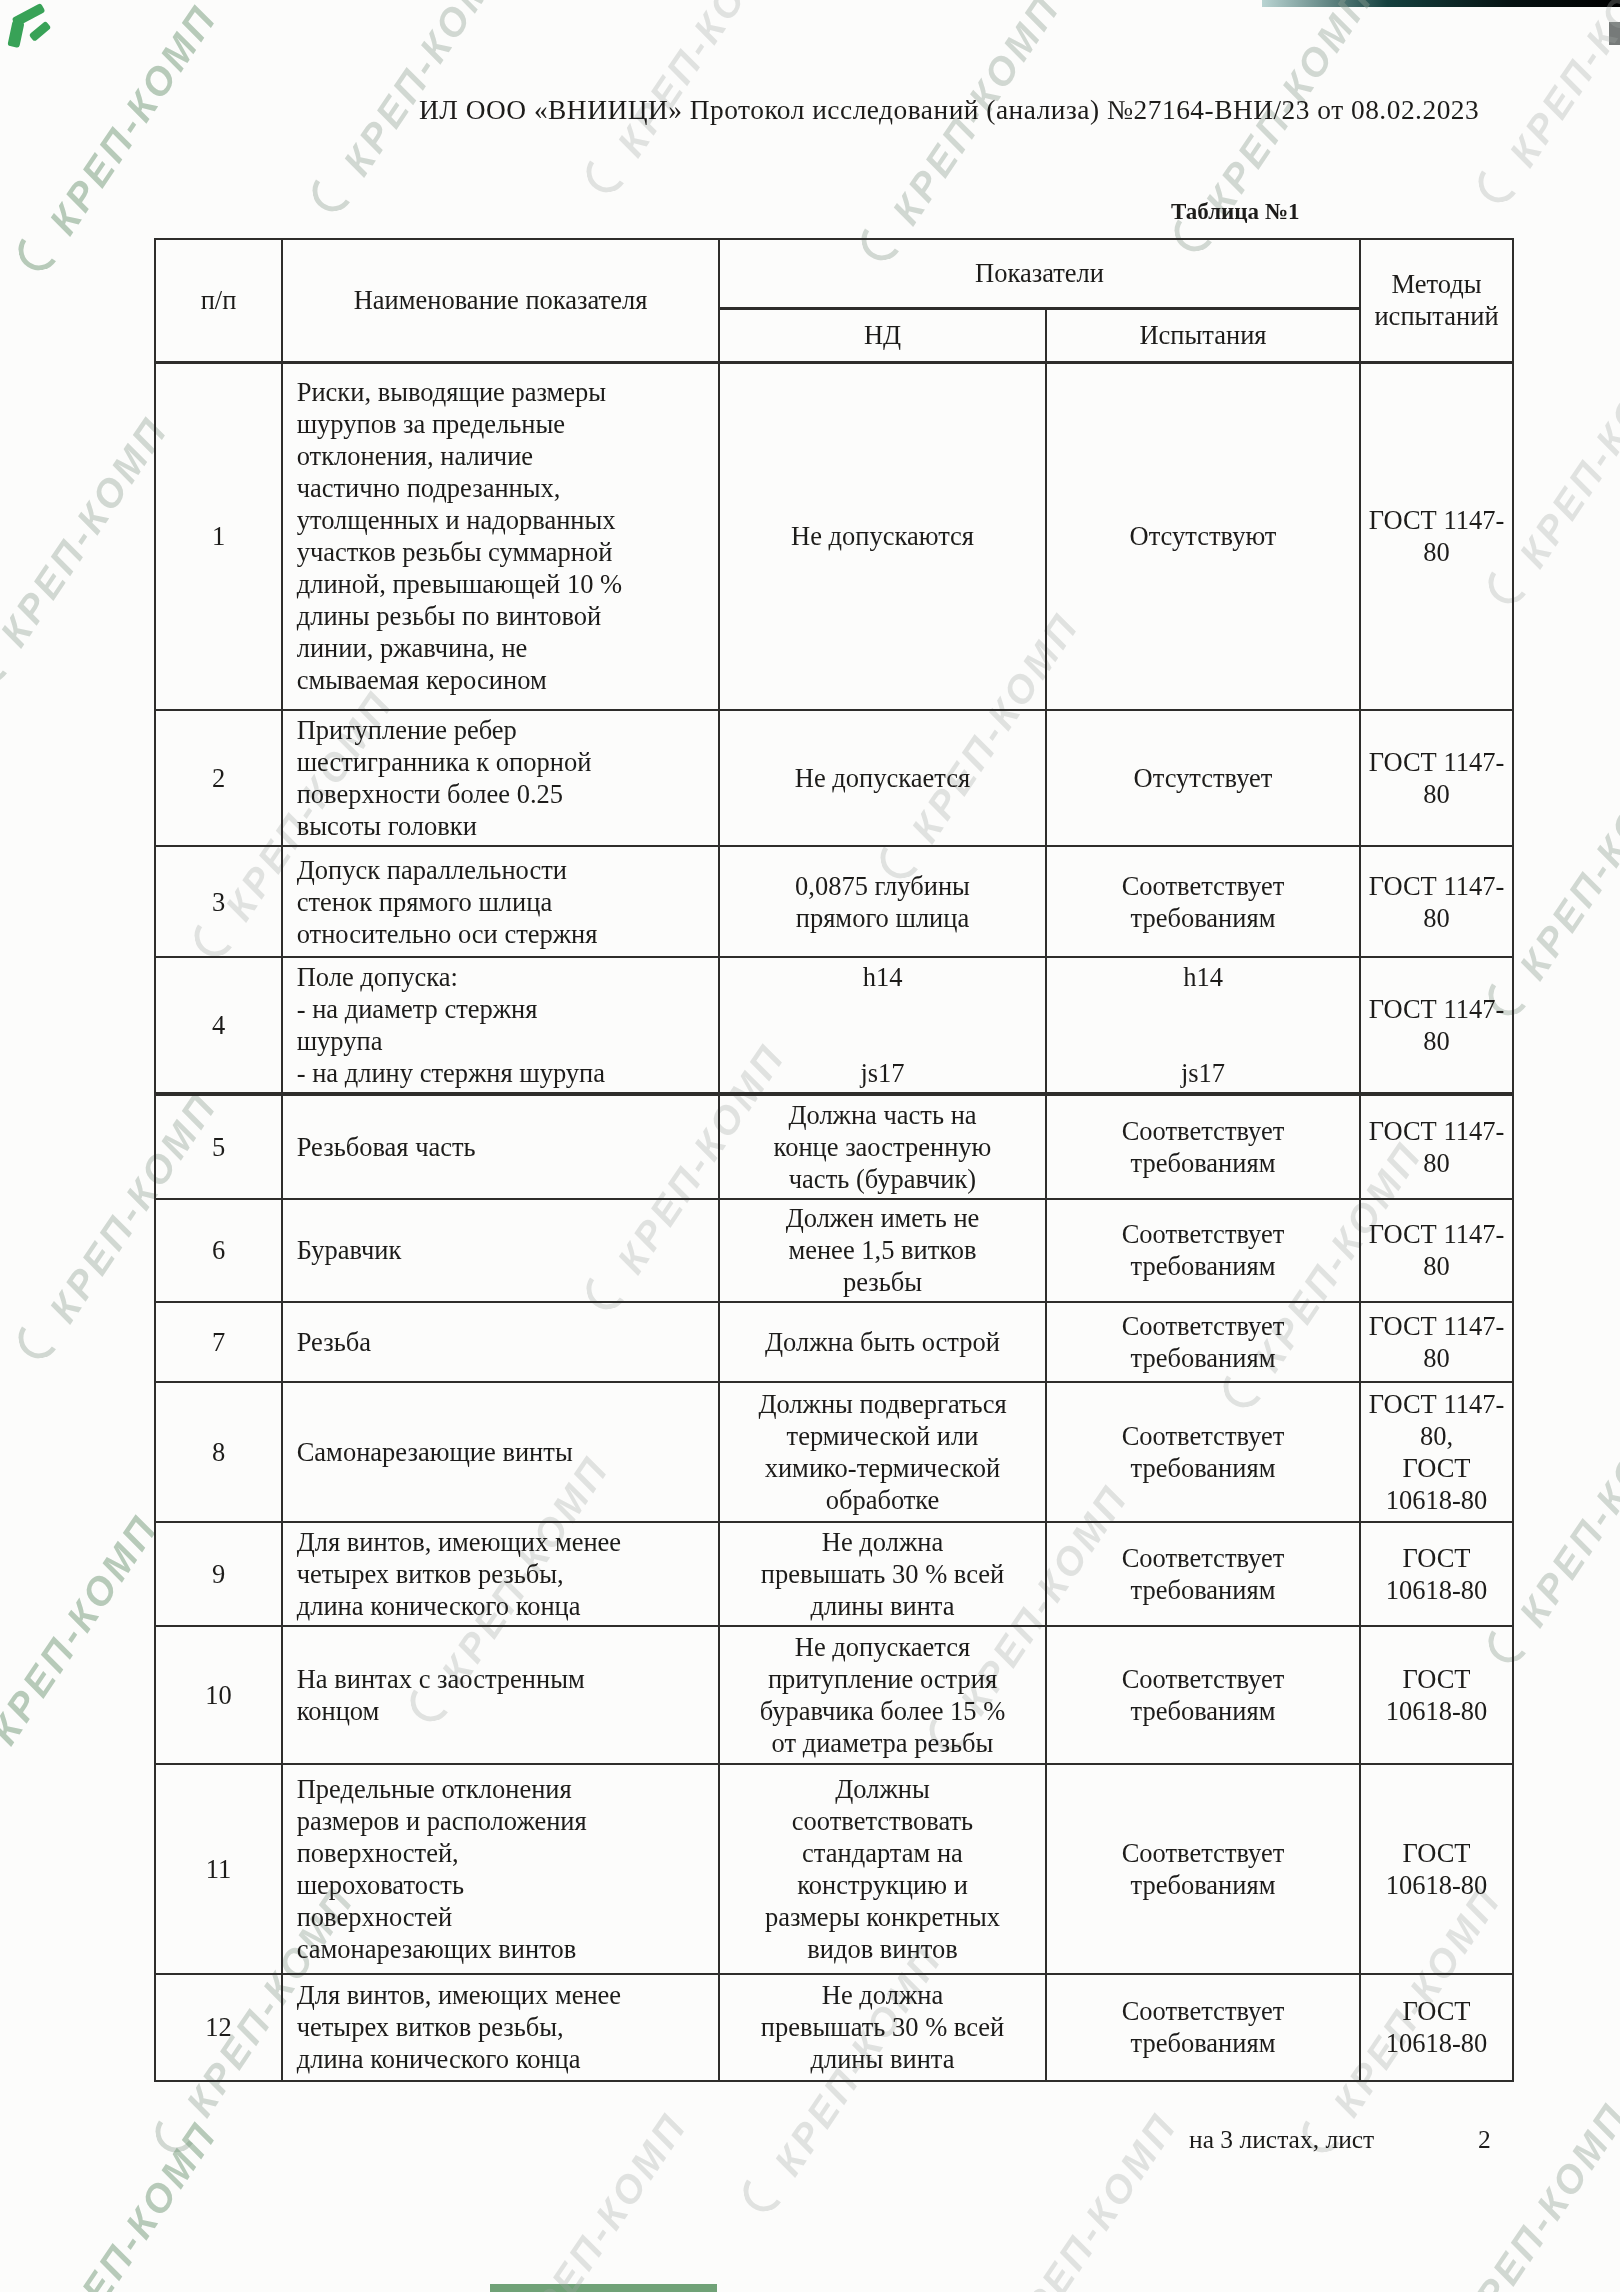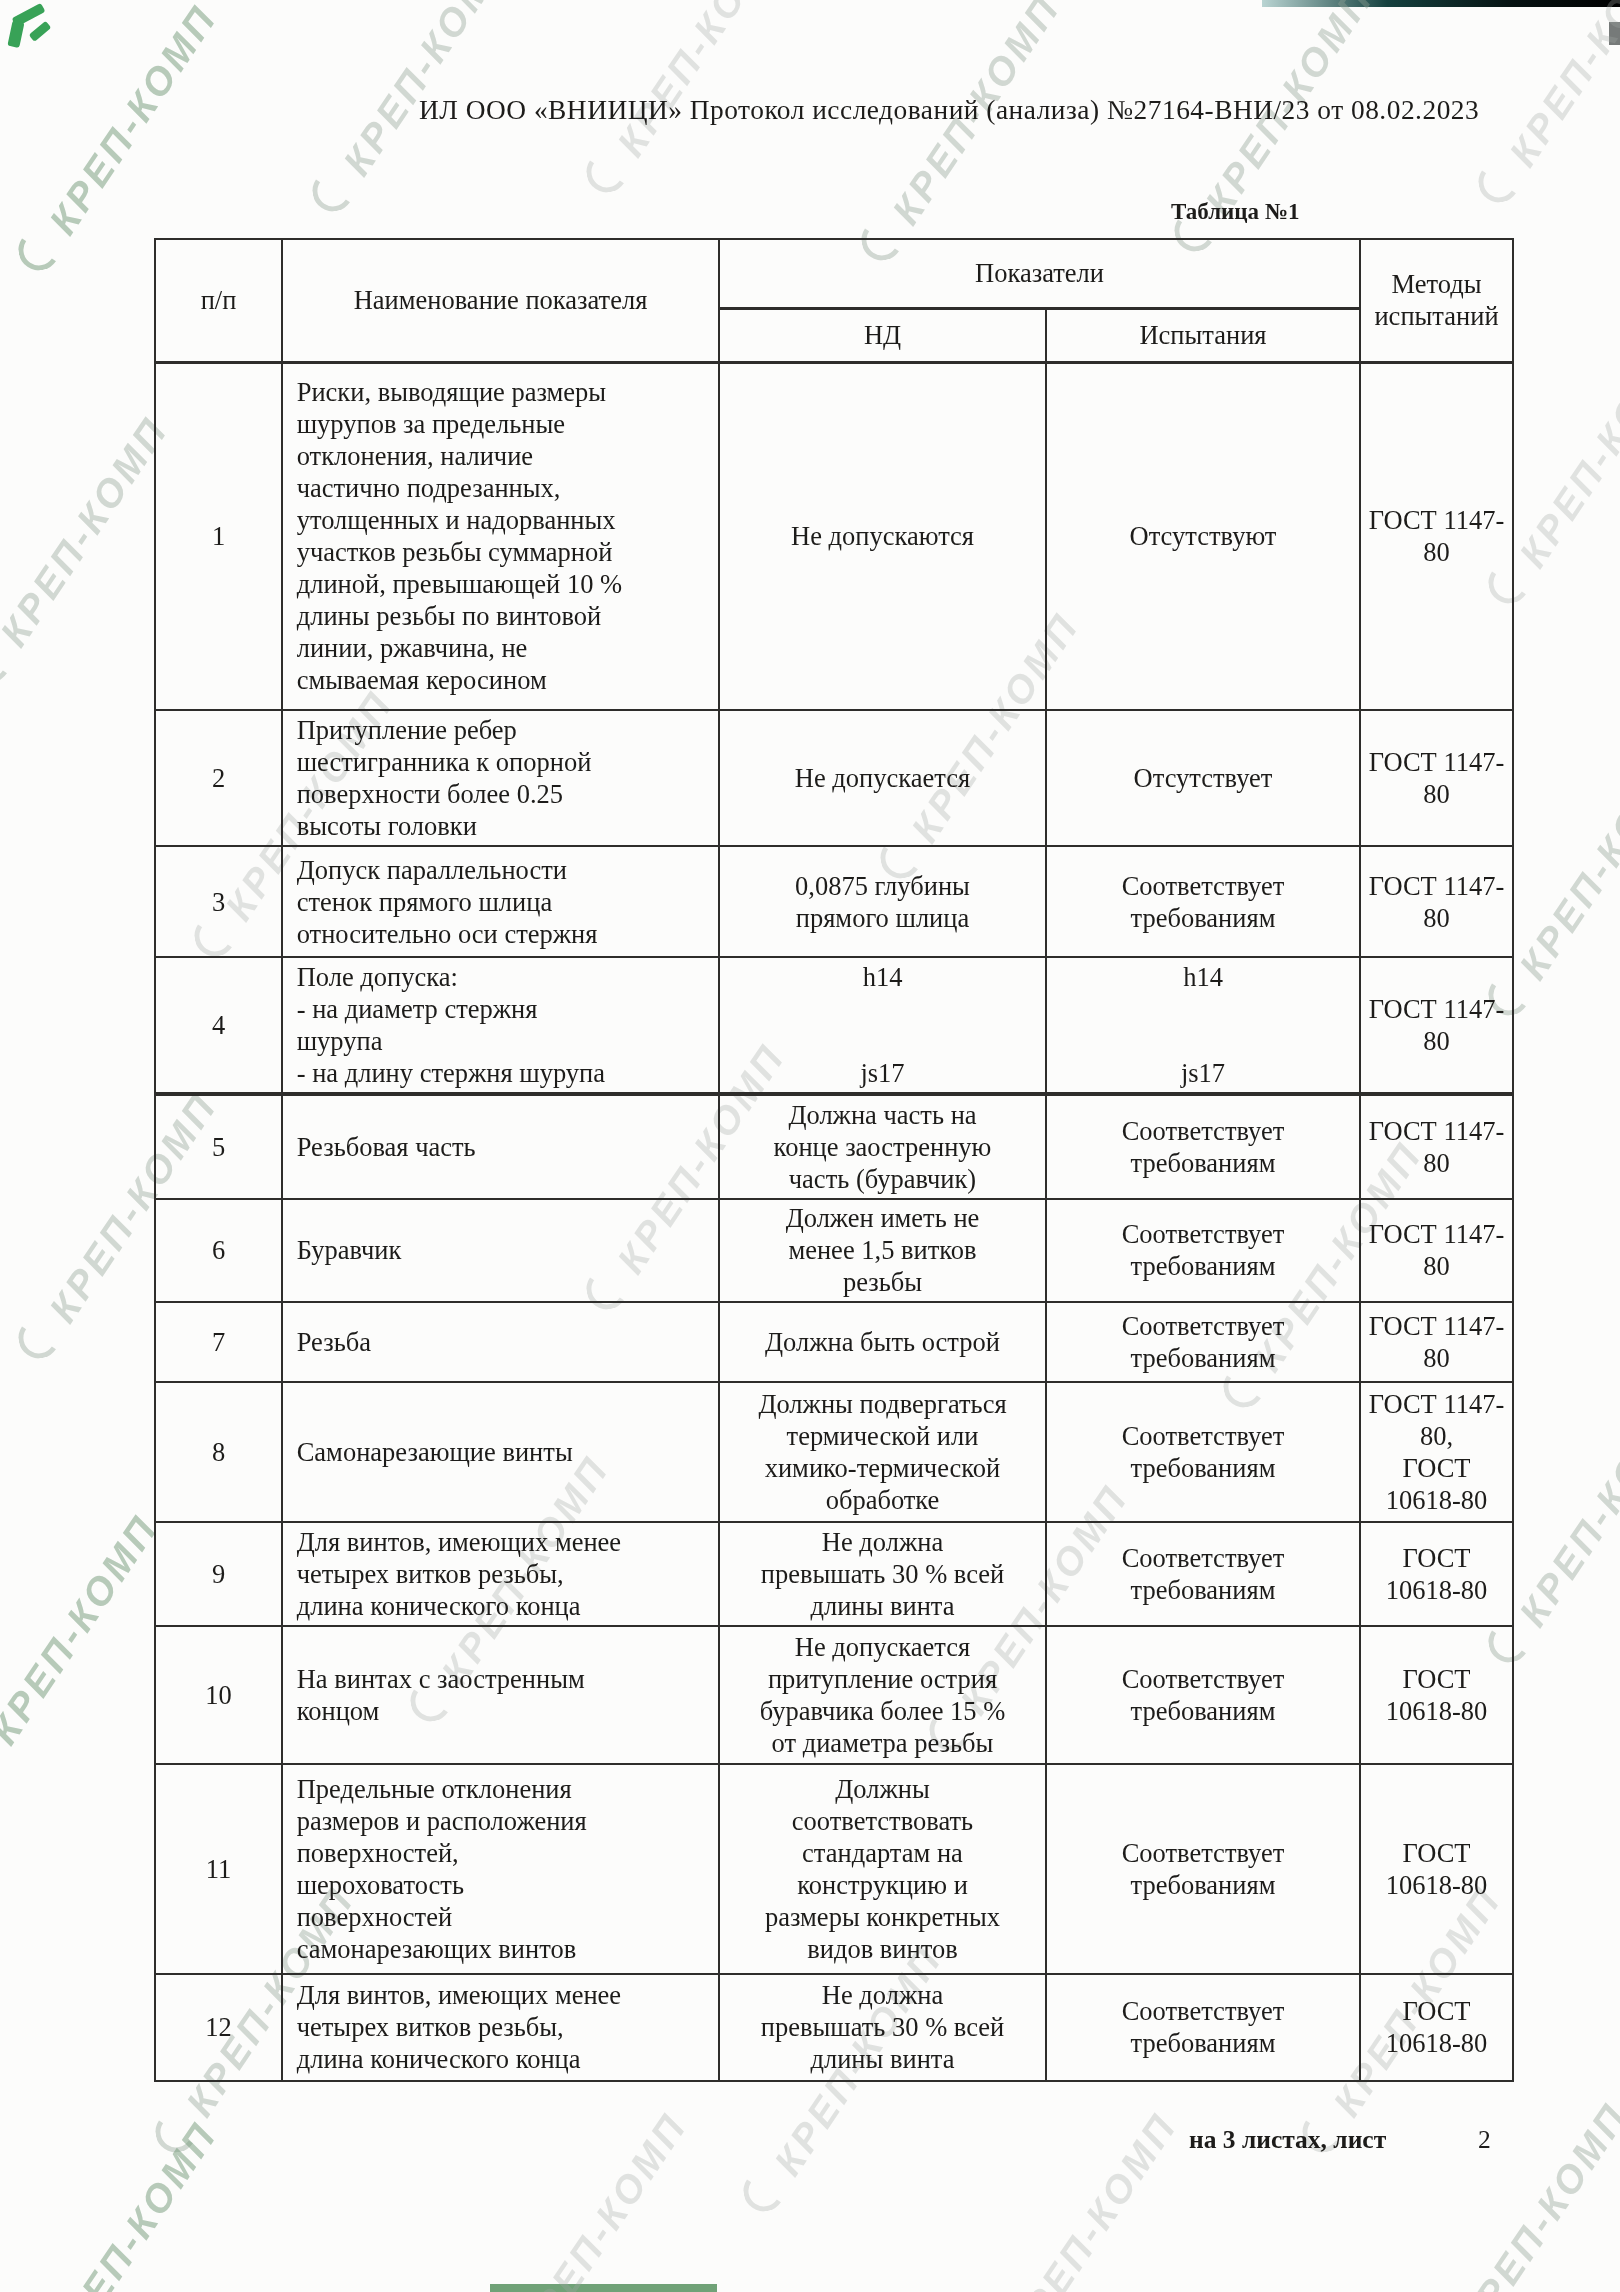--- a/index.html
+++ b/index.html
@@ -41,21 +41,21 @@
   thead tr.h1{height:69px;}
   thead tr.h2{height:54px;}
   thead tr.h2 th, thead tr.h1 th{border-bottom-width:3.9px;}
   .c-num{text-align:center;padding:0;}
   .c-name{text-align:left;padding:2.9px 9.8px 2.9px 13.7px;white-space:pre-line;}
   .c-nd,.c-test{text-align:center;white-space:pre-line;padding:2px 7.8px;margin-top:36px;}
   .c-method{text-align:center;white-space:pre-line;font-size:25.5px;padding:2px 3.9px;}
   tr.heavy td{border-bottom-width:4.9px;}
   
   .footer{position:absolute;left:0;top:2125px;width:100%;height:39px;font-size:25.5px;}
-  .footer .sheets{position:absolute;left:1189px;font-weight:bold;}
+  .footer .sheets{position:absolute;left:1189px;}
   .footer .pnum{position:absolute;left:1478px;}
 </style>
 </head>
 <body>
 
 <div class="page">
 
   <div class="top-bar"></div>
   <div class="edge-blob"></div>
   <div class="corner-mark">

